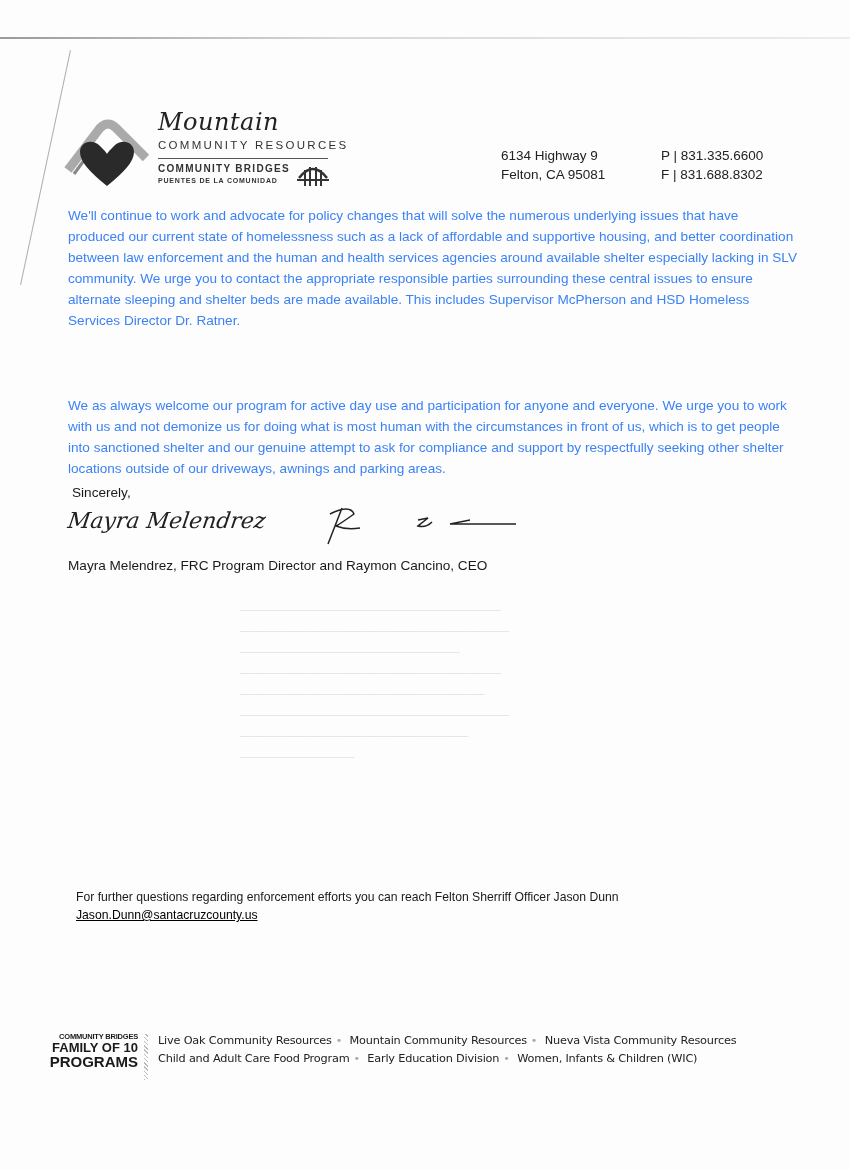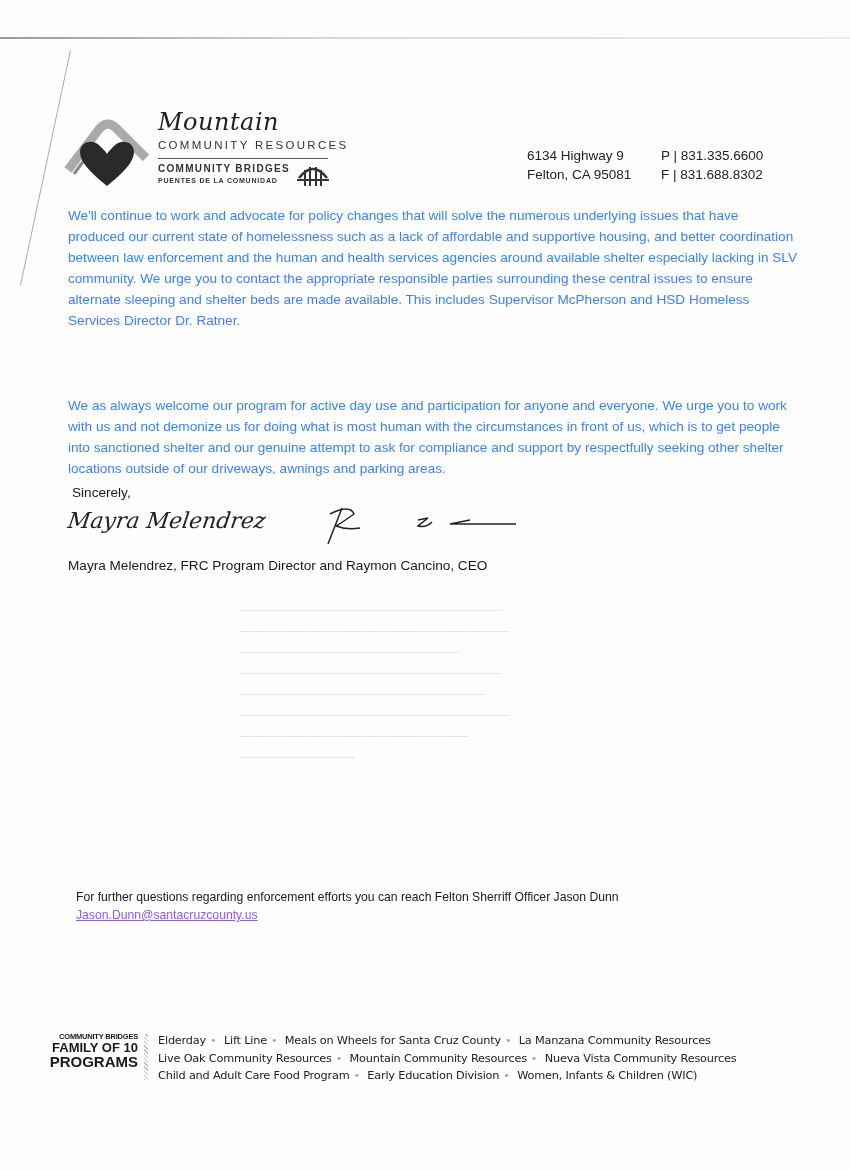--- a/index.html
+++ b/index.html
@@ -18,33 +18,33 @@
   .logo svg.mark { position:absolute; left:0; top:0; }
   .brand-script { position:absolute; left:98px; top:0; font-family:"DejaVu Serif", serif;
     font-style:italic; font-weight:normal; font-size:24px; color:#222; letter-spacing:0.5px; }
   .brand-sub { position:absolute; left:98px; top:31px; font-size:11.5px; letter-spacing:2.3px; color:#333; }
   .brand-rule { position:absolute; left:98px; top:50px; width:170px; height:1px; background:#555; }
   .brand-cb { position:absolute; left:98px; top:55px; font-size:10px; font-weight:bold; letter-spacing:1.3px; color:#333; }
   .brand-cb2 { position:absolute; left:98px; top:69px; font-size:7px; font-weight:bold; letter-spacing:.8px; color:#333; }
   .bridge { position:absolute; left:236px; top:54px; }
 
   .contact { position:absolute; top:146px; font-size:13.5px; line-height:19px; color:#222; }
-  .contact.addr { left:527px; }
+  .contact.addr { left:501px; }
   .contact.phone { left:661px; }
 
   .para { position:absolute; left:68px; width:730px; font-size:13.6px; line-height:21px; color:#3b82f6; }
   .p1 { top:205px; }
   .p2 { top:355px;margin-top:40px; }
   .sincerely { position:absolute; left:72px; top:485px; font-size:13.6px; }
   .sig1 { position:absolute; left:68px; top:508px; font-family:"DejaVu Serif", serif; font-style:italic;
     font-size:22px; color:#222; transform:skewX(-8deg); }
   .sig2 { position:absolute; left:320px; top:500px; }
   .signers { position:absolute; left:68px; top:558px; font-size:13.6px; }
   .further { position:absolute; left:76px; top:888px; font-size:12.2px; line-height:18px; width:650px; }
-  .further a { color:#8b5cf6; text-decoration:underline; }
+  .further a { color:#000000; text-decoration:underline; }
 
   .footer { position:absolute; left:40px; top:1032px; width:760px; height:50px; }
   .fam { position:absolute; left:0; top:0; width:98px; text-align:right; }
   .fam .cb { font-size:7.5px; font-weight:bold; letter-spacing:-.2px; }
   .fam .f10 { font-size:13px; font-weight:bold; line-height:13px; }
   .fam .prog { font-size:15px; font-weight:bold; line-height:16px; }
   .fam-sep { position:absolute; left:104px; top:2px; width:4px; height:46px;
     background:repeating-linear-gradient(45deg,#bbb 0 1px,transparent 1px 3px); }
   .programs { position:absolute; left:118px; top:0; font-family:"DejaVu Sans", sans-serif;
     font-size:11.3px; line-height:17.5px; color:#222; letter-spacing:-.2px; }
@@ -106,26 +106,20 @@
 
 <div class="footer">
   <div class="fam">
     <div class="cb">COMMUNITY BRIDGES</div>
     <div class="f10">FAMILY OF 10</div>
     <div class="prog">PROGRAMS</div>
   </div>
   <div class="fam-sep"></div>
   <div class="programs">
     <div>
-      <span>Elderday</span><span class="dot">•</span>
-      <span>Lift Line</span><span class="dot">•</span>
-      <span>Meals on Wheels for Santa Cruz County</span><span class="dot">•</span>
-      <span>La Manzana Community Resources</span>
-    </div>
-    <div>
       <span>Live Oak Community Resources</span><span class="dot">•</span>
       <span>Mountain Community Resources</span><span class="dot">•</span>
       <span>Nueva Vista Community Resources</span>
     </div>
     <div>
       <span>Child and Adult Care Food Program</span><span class="dot">•</span>
       <span>Early Education Division</span><span class="dot">•</span>
       <span>Women, Infants &amp; Children (WIC)</span>
     </div>
   </div>

